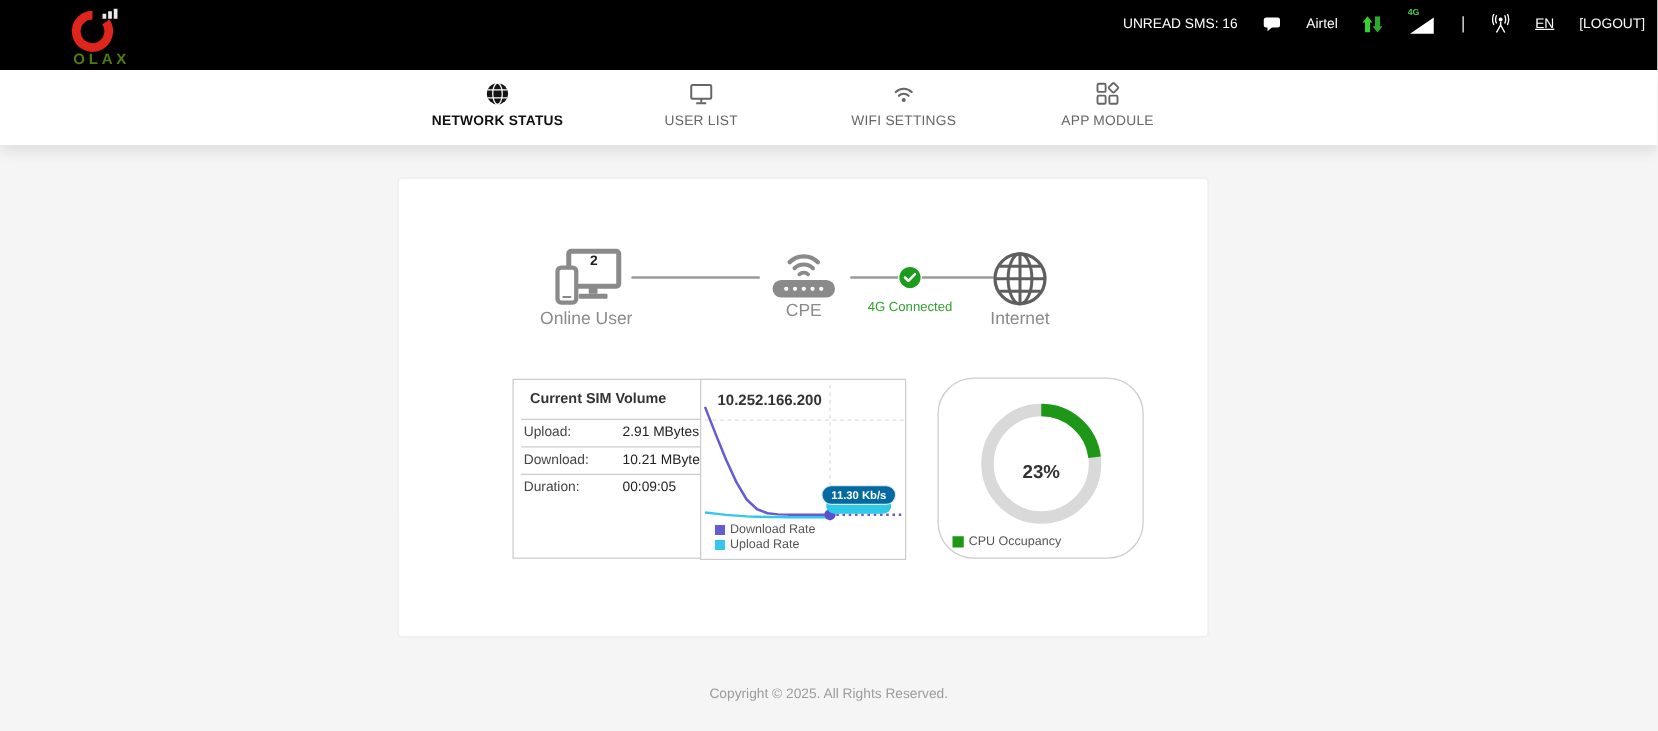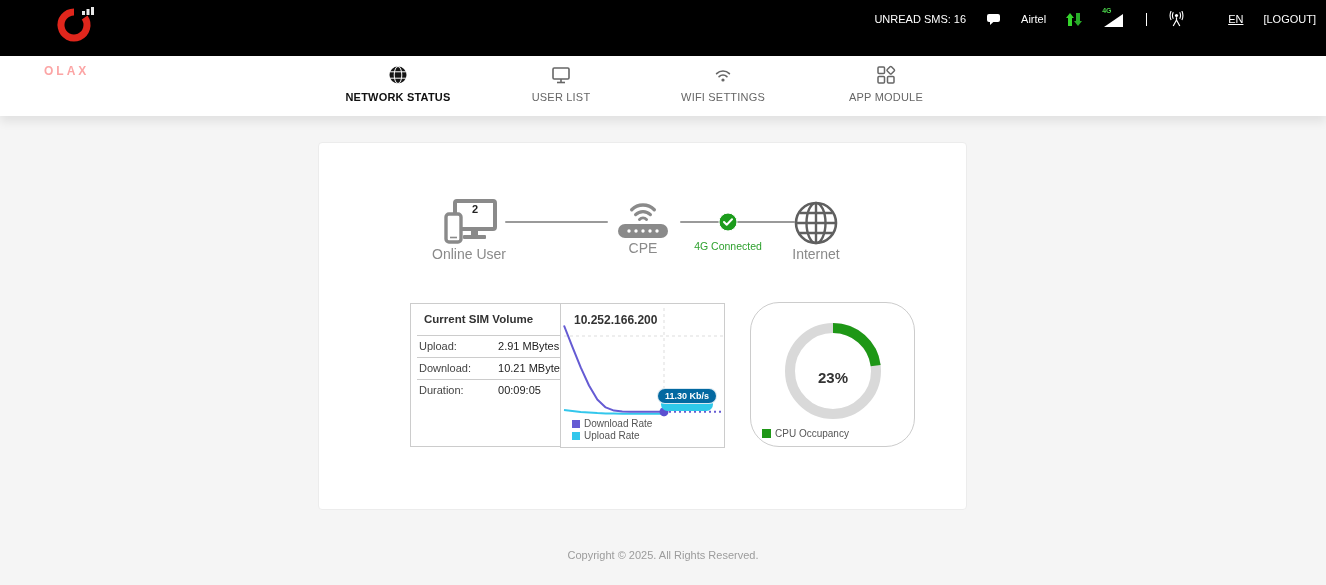--- a/index.html
+++ b/index.html
@@ -2,23 +2,23 @@
 <html><head>
 <meta charset="utf-8">
 <style>
   * { margin:0; padding:0; box-sizing:border-box; }
   html,body { width:1326px; height:585px; }
   body { font-family:"Liberation Sans", sans-serif; background:#f5f5f5; position:relative; overflow:hidden; }
 
   
   .topbar { position:absolute; left:0; top:0; width:1326px; height:56px; background:#000; z-index:30; }
   .logo { position:absolute; left:44px; top:3px; width:60px; height:52px; }
-  .logo-text { position:absolute; left:0; top:37px; width:60px; text-align:left; color:#fca5a5; font-size:12px; font-weight:bold; letter-spacing:3px;margin-top:24px; }
+  .logo-text { position:absolute; left:0; top:37px; width:60px; text-align:right; color:#4d7c0f; font-size:12px; font-weight:bold; letter-spacing:3px; }
   .statusrow { position:absolute; right:10px; top:7px; height:24px; display:flex; align-items:center; gap:20px; color:#fff; font-size:11px; white-space:nowrap; }
-  .statusrow .lang { text-decoration:underline; cursor:pointer;margin-left:24px; }
+  .statusrow .lang { text-decoration:underline; cursor:pointer; }
   .statusrow .logout { cursor:pointer; }
   .sigwrap { position:relative; width:22px; height:20px; }
   .sigwrap .sig4g { position:absolute; left:0; top:-2px; font-size:7px; font-weight:bold; color:#4ad24a; }
   .sep { width:1px; height:13px; background:#fff; margin:0 2px; }
 
   
   .navbar { position:absolute; left:0; top:56px; width:1326px; height:60px; background:#fff; box-shadow:0 6px 9px rgba(0,0,0,.08); z-index:20; }
   .tab { position:absolute; top:8px; width:130px; height:48px; text-align:center; cursor:pointer; }
   .tab .ticon { display:block; margin:0 auto 5px; width:22px; height:22px; }
   .tab .tlabel { font-size:11px; color:#666; letter-spacing:.2px; }

